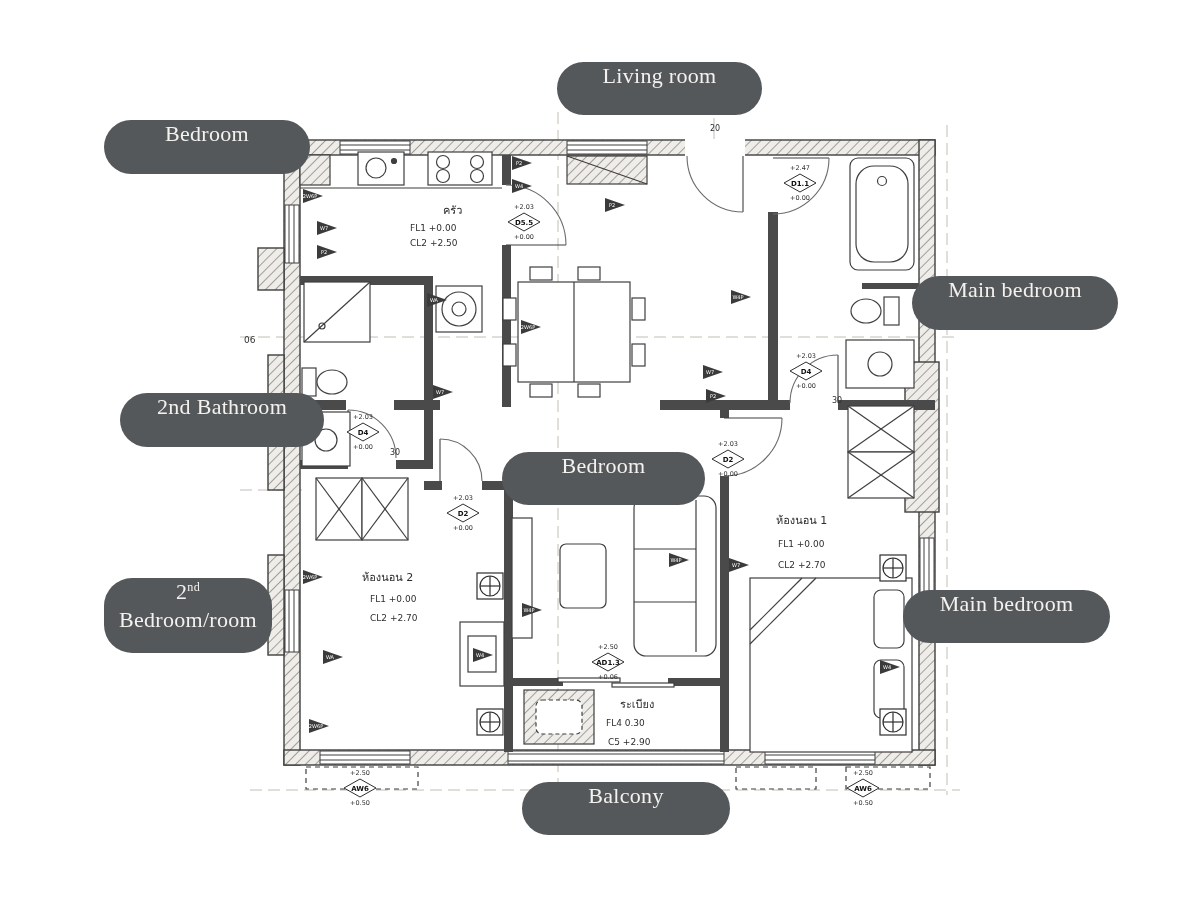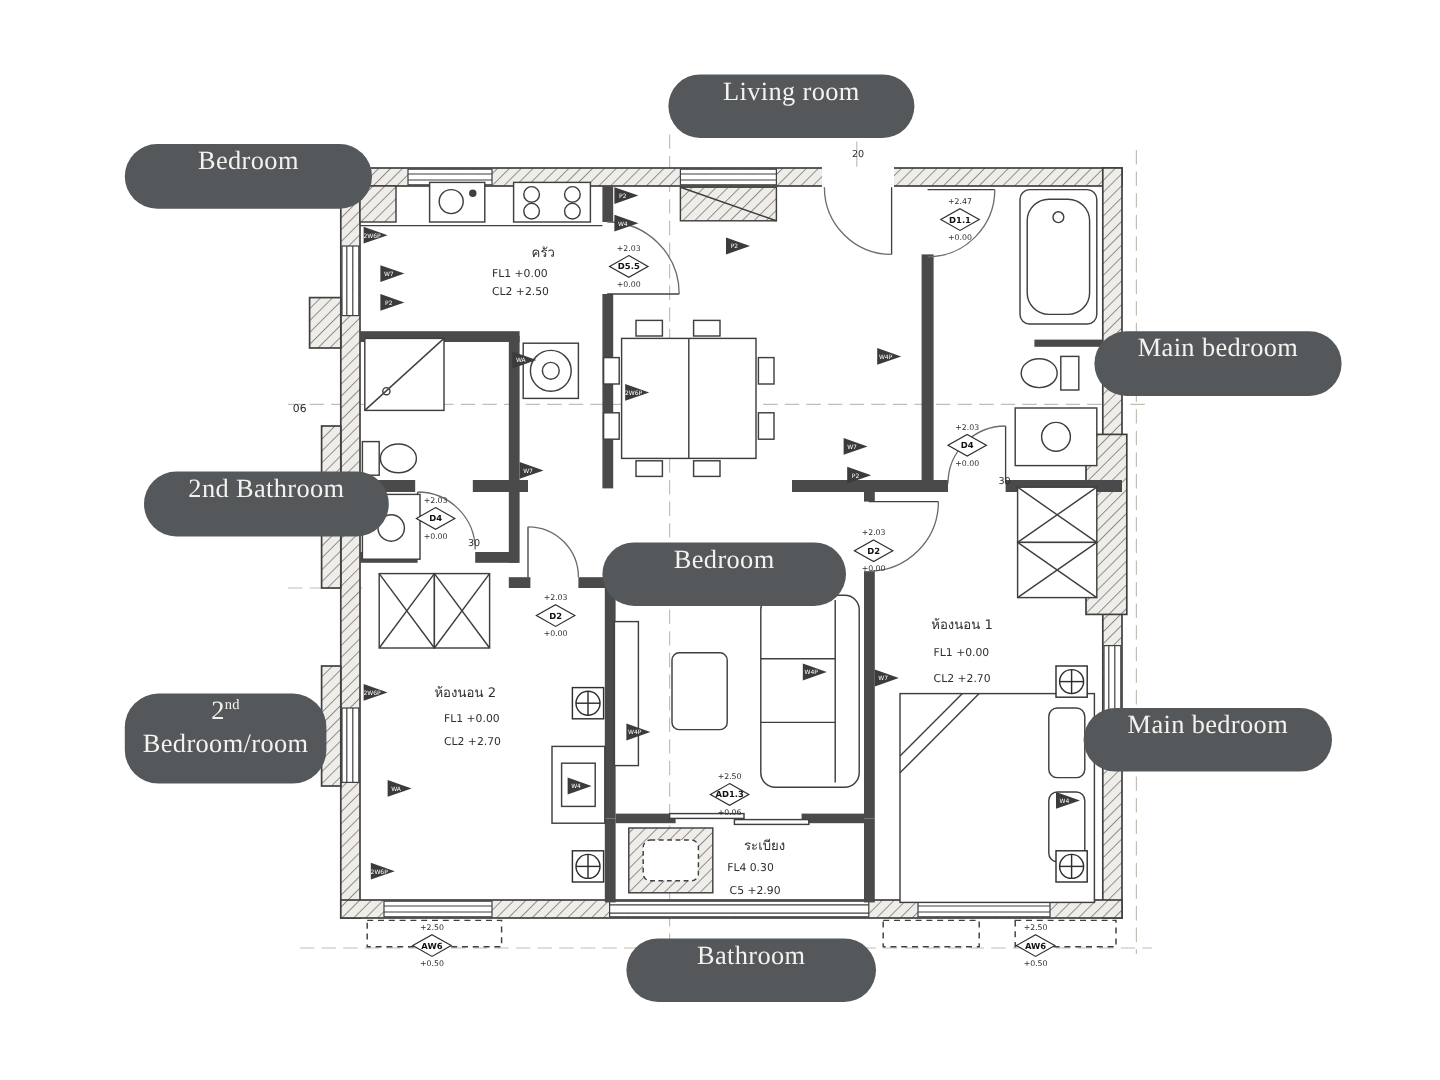--- a/index.html
+++ b/index.html
@@ -458,14 +458,14 @@
   <span>Bedroom</span>
 </div>
 <div class="room-label pos-second-bedroom">
   <span><span>2</span><sup>nd</sup></span>
   <span>Bedroom/room</span>
 </div>
 <div class="room-label pos-main-bedroom">
   <span>Main bedroom</span>
 </div>
 <div class="room-label pos-balcony">
-  <span>Bathroom</span>
+  <span>Balcony</span>
 </div>
 
 </body></html>

